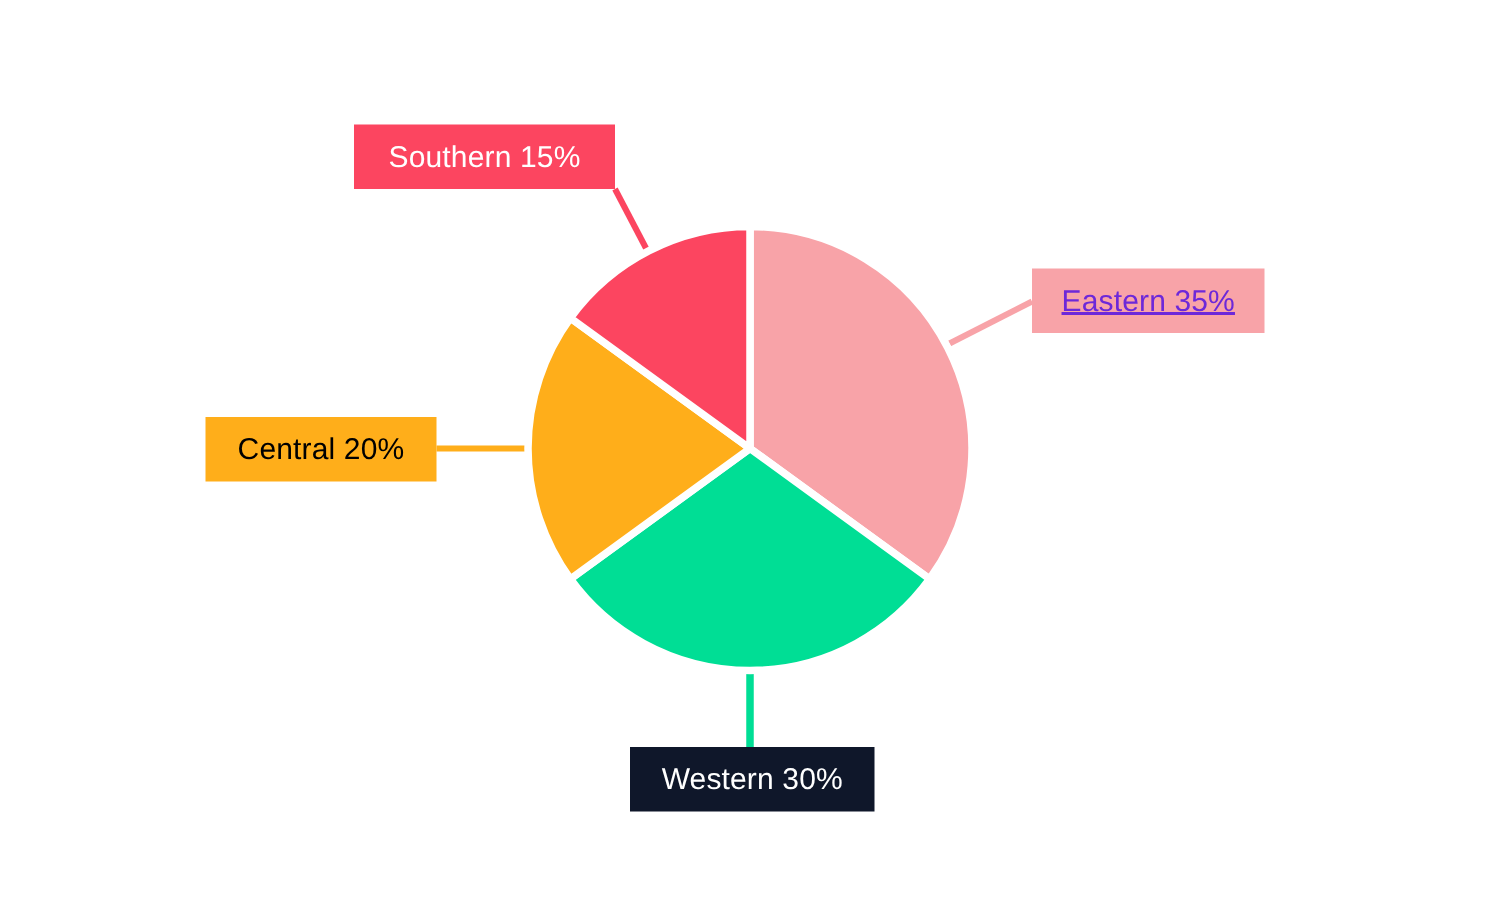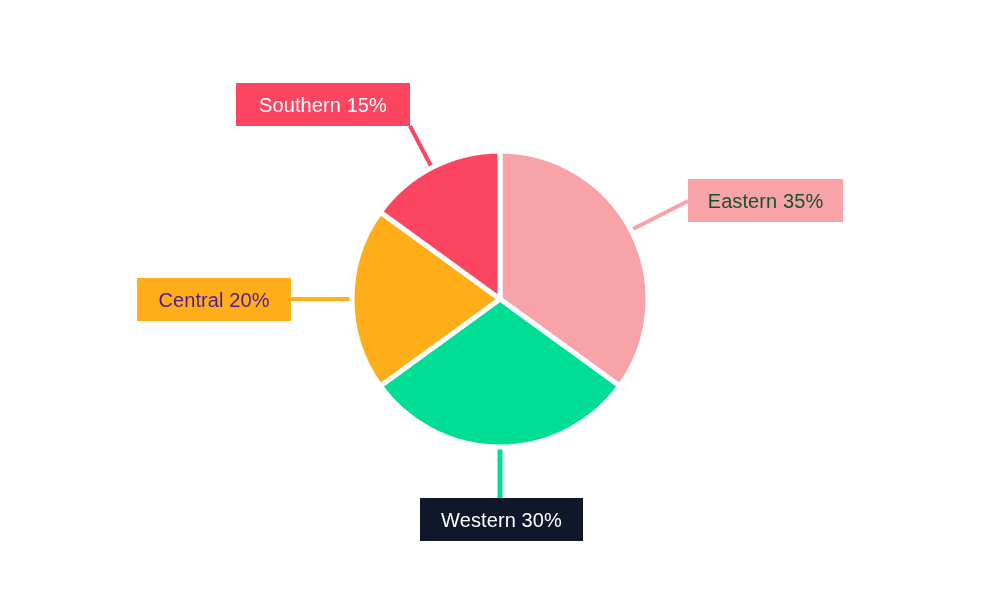--- a/index.html
+++ b/index.html
@@ -85,19 +85,19 @@
       <path d="M 500 299 L 619.73 385.99 A 148 148 0 0 1 380.27 385.99 Z" fill="#00de95" stroke="#ffffff" stroke-width="5" stroke-linejoin="round"></path>
 
       <path d="M 500 299 L 380.27 385.99 A 148 148 0 0 1 380.27 212.01 Z" fill="#ffae1a" stroke="#ffffff" stroke-width="5" stroke-linejoin="round"></path>
 
       <path d="M 500 299 L 380.27 212.01 A 148 148 0 0 1 500.00 151.00 Z" fill="#fc4560" stroke="#ffffff" stroke-width="5" stroke-linejoin="round"></path>
     </g>
   </svg>
 
   <div class="callout-label" id="label-southern" style="background: rgb(252, 69, 96); color: rgb(255, 255, 255);">Southern 15%</div>
 
-  <div class="callout-label" id="label-eastern" style="background: rgb(248, 163, 168); color: #14532d;">Eastern 35%</div>
+  <div class="callout-label" id="label-eastern" style="background: rgb(248, 163, 168); color: #6d28d9; text-decoration: underline;">Eastern 35%</div>
 
-  <div class="callout-label" id="label-central" style="background: rgb(255, 174, 26); color: #4c1d95;">Central 20%</div>
+  <div class="callout-label" id="label-central" style="background: rgb(255, 174, 26); color: #000000;">Central 20%</div>
 
   <div class="callout-label" id="label-western" style="background: #0f172a; color: rgb(255, 255, 255);">Western 30%</div>
 
 </div>
 
 </body></html>

